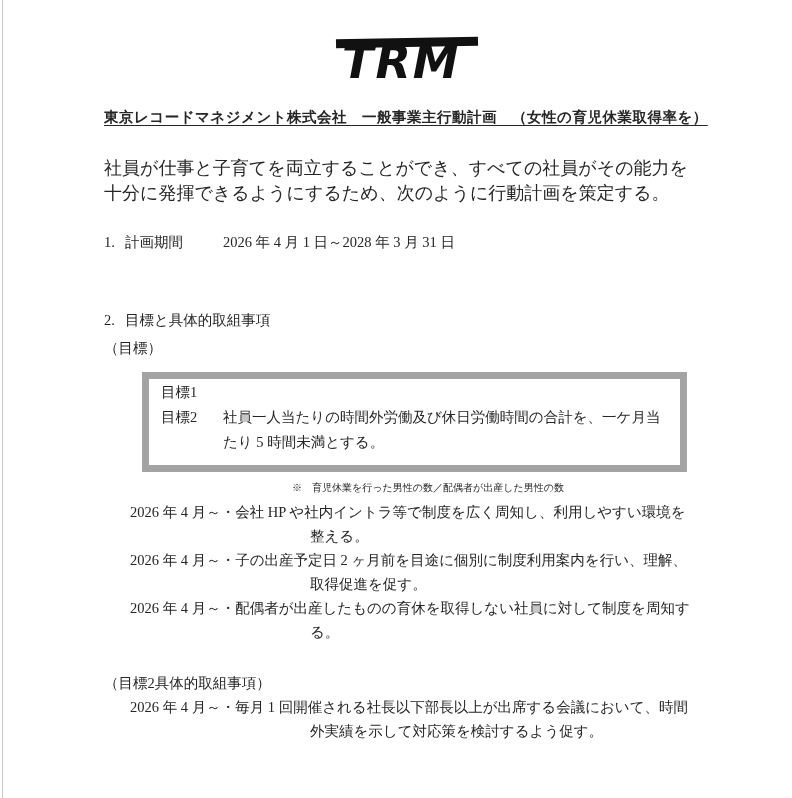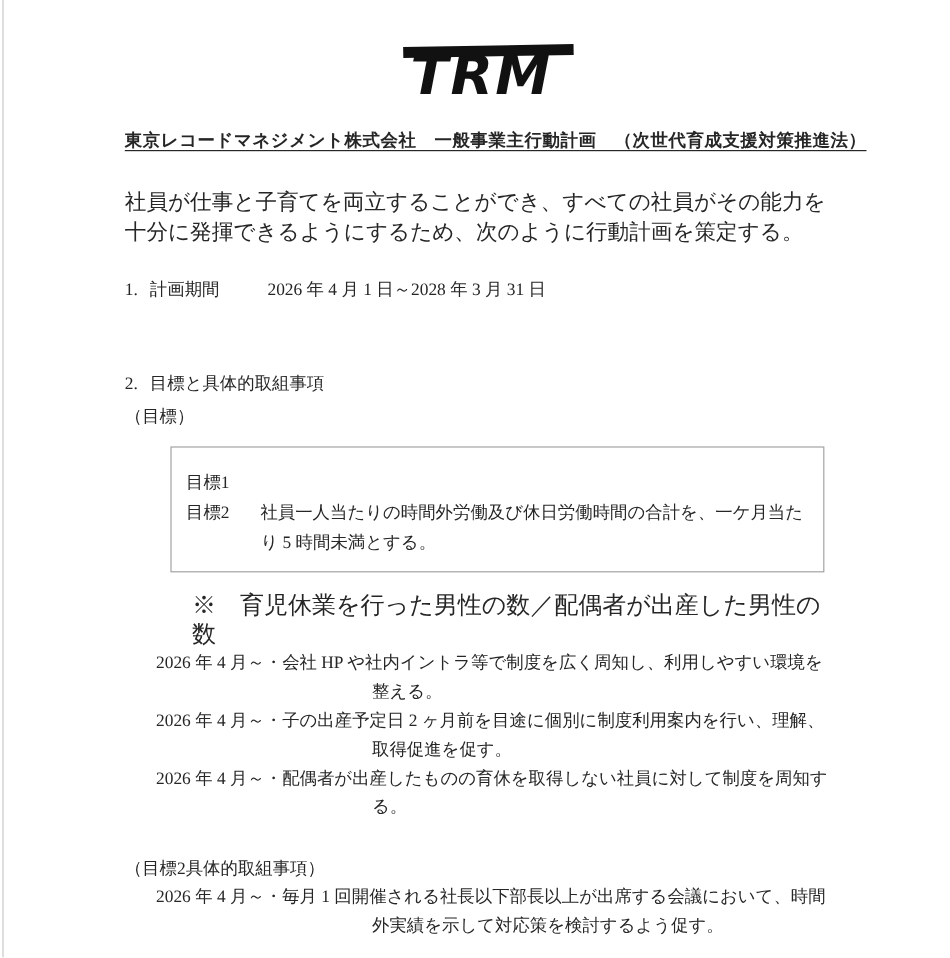--- a/index.html
+++ b/index.html
@@ -50,39 +50,40 @@
   .sec1 { margin-top: 24px; }
   .sec1 .sec-num { margin-right: 10px; }
   .sec1 .sec-value { margin-left: 40px; }
   .sec2 { margin-top: 54px; }
   .sec2 .sec-num { margin-right: 10px; }
   .goals-heading { margin-top: 4px; }
   .goal-box {
     margin-top: 12px;
     margin-left: 38px;
     width: 545px;
-    border: 1px solid #a3a3a3;
-    padding: 18px 12px 10px 12px;
+    border: 7px solid #a3a3a3;
+    padding: 1px 12px 10px 12px;
   }
   .goal-row {
     display: flex;
     font-size: 14.5px;
     line-height: 25px;
   }
   .goal-label {
     flex: 0 0 46px;
     margin-right: 16px;
     white-space: nowrap;
   }
   .goal-text { flex: 1; }
   .note {
-    margin-top: 16px;
+    margin-top: 4px;
     margin-left: 56px;
-    font-size: 20px;
+    font-size: 10px;
     line-height: 24px;
+    text-align: center;
   }
   .action-heading {
     margin-top: 27px;
     font-size: 14.5px;
     line-height: 24px;
   }
   .action-list { margin-top: 0; }
   .action-item {
     font-size: 14.5px;
     line-height: 24px;
@@ -99,21 +100,21 @@
 
 <div class="page">
 
   <div class="logo-wrap">
     <svg class="logo-svg" width="172" height="60" viewBox="0 0 172 60">
       <rect x="22" y="12" width="142" height="9" fill="#111111" transform="rotate(-1 93 16)"></rect>
       <text x="28" y="52" font-size="46" font-style="italic" font-weight="bold" font-family="'DejaVu Sans', sans-serif" fill="#111111" letter-spacing="2">TRM</text>
     </svg>
   </div>
 
-  <div class="doc-title">東京レコードマネジメント株式会社　一般事業主行動計画　（次世代育成支援対策推進法）</div>
+  <div class="doc-title">東京レコードマネジメント株式会社　一般事業主行動計画　（女性の育児休業取得率を）</div>
 
   <div class="intro">社員が仕事と子育てを両立することができ、すべての社員がその能力を十分に発揮できるようにするため、次のように行動計画を策定する。</div>
 
   <div class="line-row sec1">
     <span class="sec-num">1.</span><span>計画期間</span><span class="sec-value">2026 年 4 月 1 日～2028 年 3 月 31 日</span>
   </div>
 
   <div class="line-row sec2">
     <span class="sec-num">2.</span><span>目標と具体的取組事項</span>
   </div>

